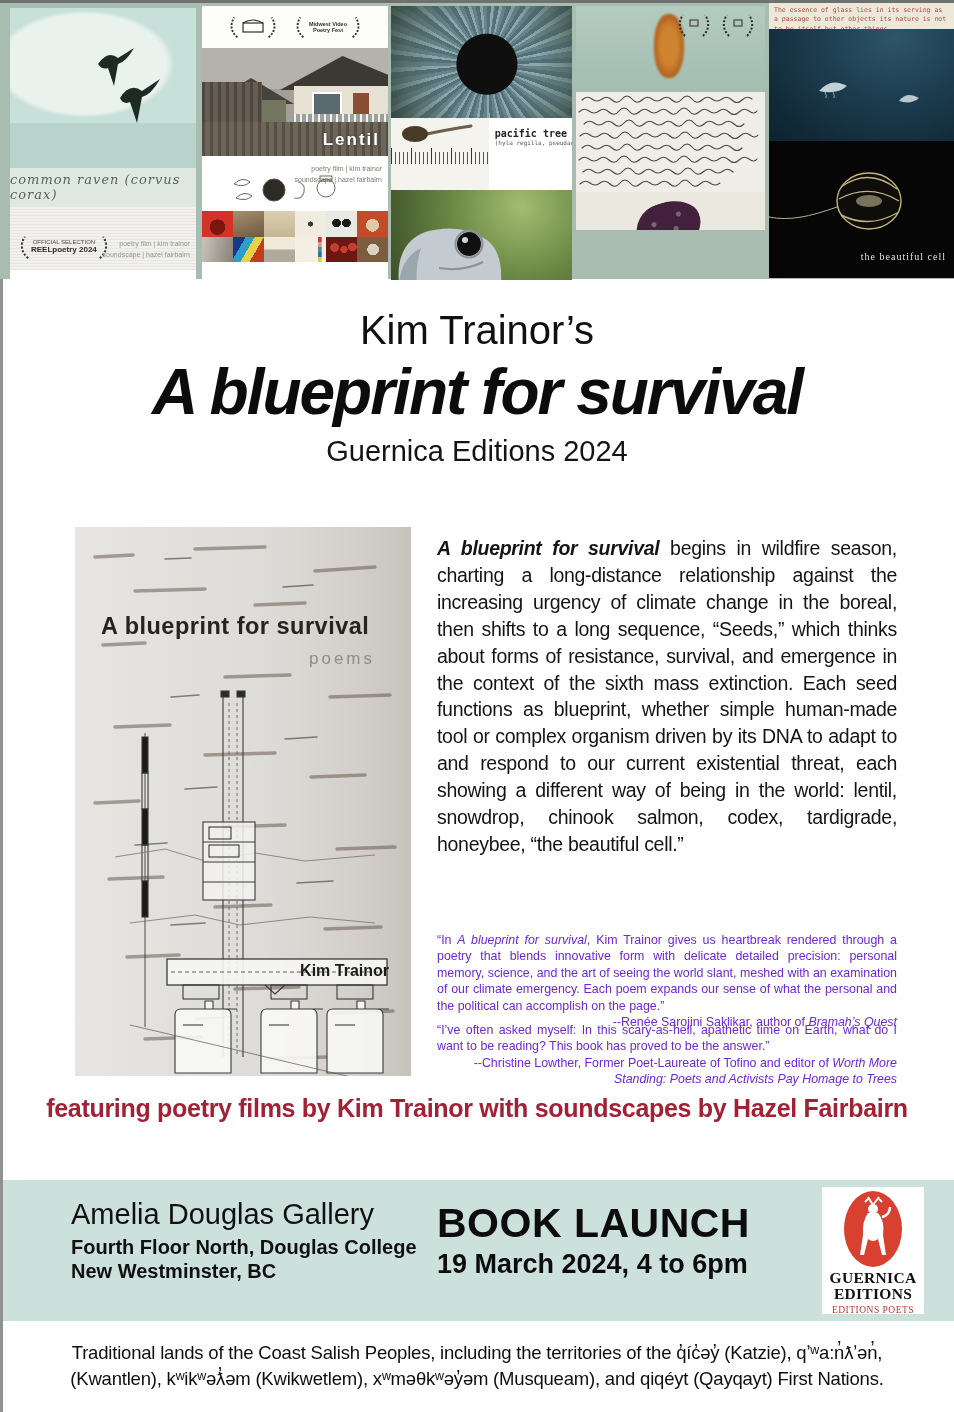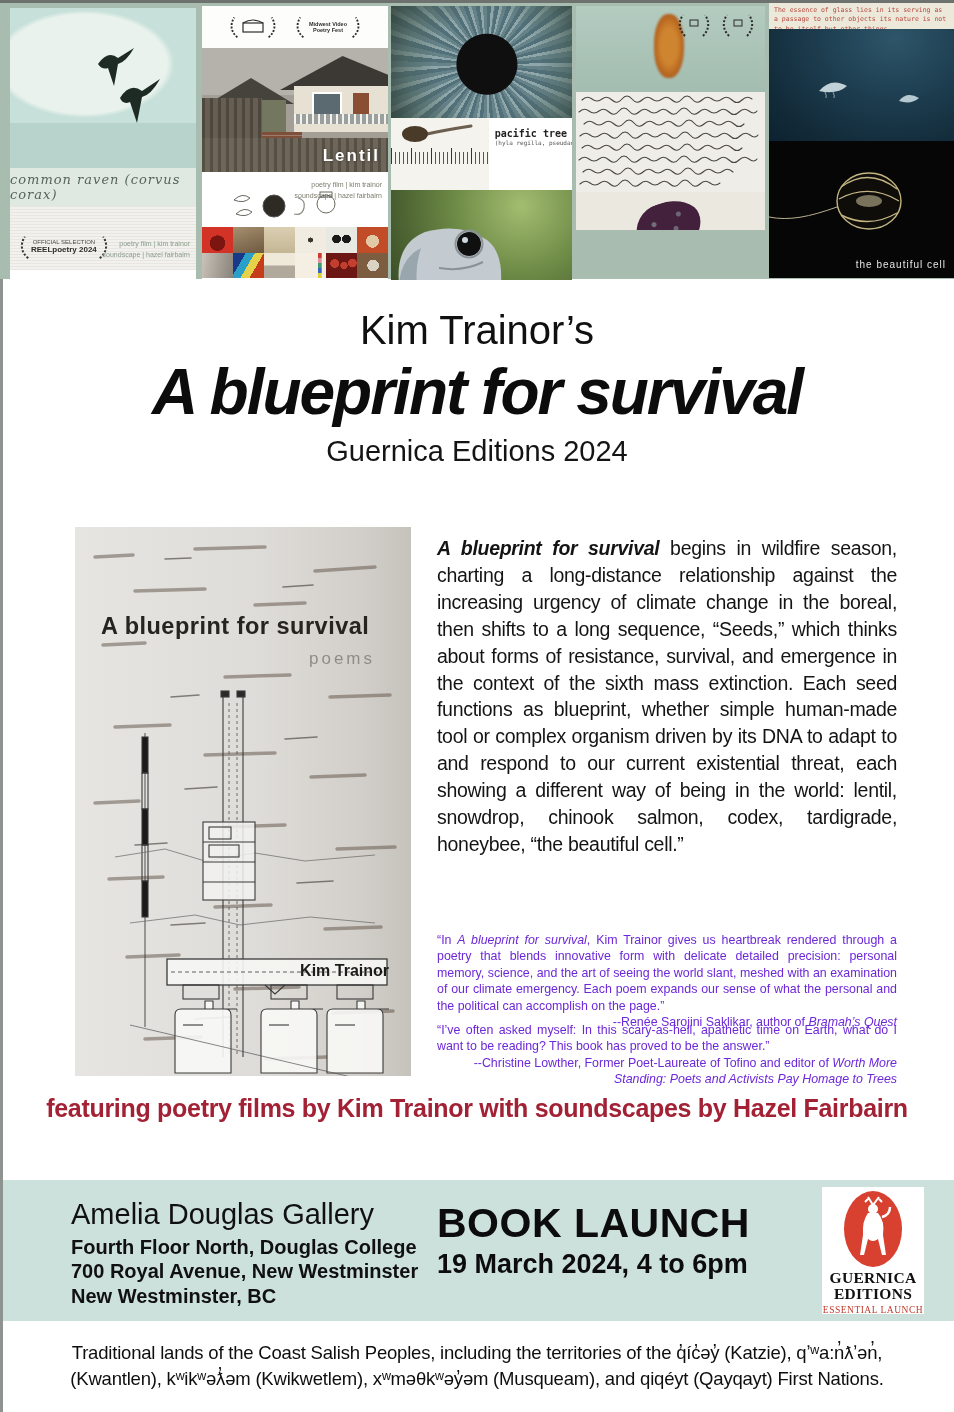--- a/index.html
+++ b/index.html
@@ -31,21 +31,21 @@
   .laurel-center{text-align:center;line-height:1.1;}
   .p1-laurel{position:absolute;left:8px;bottom:8px;}
   .p1-laurel .micro{font-size:6px;color:#4a4a44;}
   .p1-laurel .main{font-size:8px;font-weight:bold;color:#2e2e28;}
   .credits{position:absolute;right:6px;bottom:10px;text-align:right;font-size:7px;line-height:1.5;color:#8a9c8c;}
   .p2 .credits{top:8px;bottom:auto;color:#7c7c6e;}
 
   
   .p2-laurels{height:42px;background:#fdfdfb;display:flex;align-items:center;justify-content:center;gap:16px;}
   .p2-laurel-txt{font-size:5.5px;line-height:1.15;font-weight:bold;color:#2e2e2a;text-align:center;max-width:44px;}
-  .p2-photo{position:relative;height:124px;background:linear-gradient(180deg,#b5b2ab 0 38%,#a39f96 38% 100%);}
+  .p2-photo{position:relative;height:108px;background:linear-gradient(180deg,#b5b2ab 0 38%,#a39f96 38% 100%);}
   .house{position:absolute;}
   .roof1{left:78px;top:8px;width:108px;height:34px;background:#3c3833;clip-path:polygon(0 100%,58% 0,100% 55%,100% 100%);}
   .wall1{left:92px;top:38px;width:94px;height:46px;background:#e7e1d4;}
   .win1{left:110px;top:44px;width:26px;height:22px;background:#5b6a70;border:2px solid #fff;}
   .door1{left:150px;top:44px;width:16px;height:30px;background:#8a4f33;border:1px solid #e8e2d6;}
   .balc1{left:92px;top:66px;width:94px;height:10px;background:repeating-linear-gradient(90deg,#f5f2ea 0 2px,rgba(245,242,234,0) 2px 6px),#9aa0a0;}
   .roof2{left:6px;top:30px;width:86px;height:26px;background:#46423c;clip-path:polygon(0 100%,50% 0,100% 100%);}
   .wall2{left:14px;top:52px;width:70px;height:34px;background:#74775f;}
   .win2{left:26px;top:58px;width:18px;height:14px;background:#cfd6d2;border:1px solid #fff;}
   .brick{left:30px;top:84px;width:70px;height:24px;background:#7e4f39;background-image:repeating-linear-gradient(0deg,rgba(255,255,255,.25) 0 1px,transparent 1px 5px);}
@@ -111,21 +111,21 @@
 
   
   .p5-epigraph{height:26px;background:#ece9da;padding:3px 5px 0 5px;box-sizing:border-box;
     font-family:"DejaVu Sans Mono","Liberation Mono",monospace;font-size:6.5px;line-height:1.45;color:#b5473c;}
   .p5-sea{position:relative;height:112px;
     background:radial-gradient(ellipse at 68% 8%, #2e5569 0%, #1c3c4e 45%, #122a38 80%, #0d2230 100%);}
   .jelly1{position:absolute;left:48px;top:48px;}
   .jelly2{position:absolute;left:128px;top:62px;}
   .p5-dark{position:relative;height:137px;background:#060606;}
   .cell-svg{position:absolute;left:0px;top:18px;}
-  .p5-title{position:absolute;right:8px;bottom:8px;font-family:Liberation Sans, sans-serif;
+  .p5-title{position:absolute;right:8px;bottom:16px;font-family:Liberation Serif, serif;
     font-size:10px;letter-spacing:1px;color:#e4e4e2;}
 
   
   .title-block{position:absolute;left:0;top:308px;width:100%;text-align:center;}
   .author-line{font-size:40px;color:#101010;}
   .main-title{font-size:64px;font-weight:bold;font-style:italic;letter-spacing:-2px;color:#0c0c0c;margin-top:2px;}
   .publisher-line{font-size:29px;color:#141414;margin-top:6px;}
 
   
   .cover{position:absolute;left:75px;top:527px;width:336px;height:549px;
@@ -458,41 +458,40 @@
     <span>“I’ve often asked myself: In this scary-as-hell, apathetic time on Earth, what do I want to be reading? This book has proved to be the answer.”</span>
     <span class="attr"><span>--Christine Lowther, Former Poet-Laureate of Tofino and editor of </span><span class="it">Worth More Standing: Poets and Activists Pay Homage to Trees</span></span>
   </div>
 
   <div class="featuring">featuring poetry films by Kim Trainor with soundscapes by Hazel Fairbairn</div>
 
   <div class="band">
     <div class="venue">
       <div class="venue-name">Amelia Douglas Gallery</div>
       <div class="venue-line">Fourth Floor North, Douglas College</div>
-      <div class="venue-line">700 Royal Avenue, New Westminster</div>
       <div class="venue-line">New Westminster, BC</div>
     </div>
     <div class="launch">
       <div class="launch-title">BOOK LAUNCH</div>
       <div class="launch-date">19 March 2024, 4 to 6pm</div>
     </div>
     <div class="logo">
       <div class="logo-oval">
         <svg width="58" height="76" viewBox="0 0 58 76" style="position:absolute;left:0;top:0;">
           <path d="M29 14 l-5 -8 M29 14 l6 -8 M24 8 l-3 3 M35 8 l3 3" stroke="#fff" stroke-width="2" fill="none"></path>
           <circle cx="29" cy="18" r="5" fill="#fff"></circle>
           <path d="M24 22 q-6 8 -5 22 l-3 20 h4 l4 -16 q5 4 10 0 l4 16 h4 l-3 -20 q2 -14 -5 -22 z" fill="#fff"></path>
           <path d="M38 26 q8 -2 8 -10" stroke="#fff" stroke-width="2.5" fill="none"></path>
         </svg>
       </div>
       <div class="logo-name">
         <span>GUERNICA</span><br>
         <span>EDITIONS</span>
       </div>
-      <div class="logo-tag">ESSENTIAL LAUNCH</div>
+      <div class="logo-tag">EDITIONS POETS</div>
     </div>
   </div>
 
   <div class="footer">
     <span>Traditional lands of the Coast Salish Peoples, including the territories of the q̓íc̓əy̓ (Katzie), qʼʷa:n̓ƛʼən̓,</span><br>
     <span>(Kwantlen), kʷikʷəƛ̓əm (Kwikwetlem), xʷməθkʷəy̓əm (Musqueam), and qiqéyt (Qayqayt) First Nations.</span>
   </div>
 </div>
 
 </body></html>

